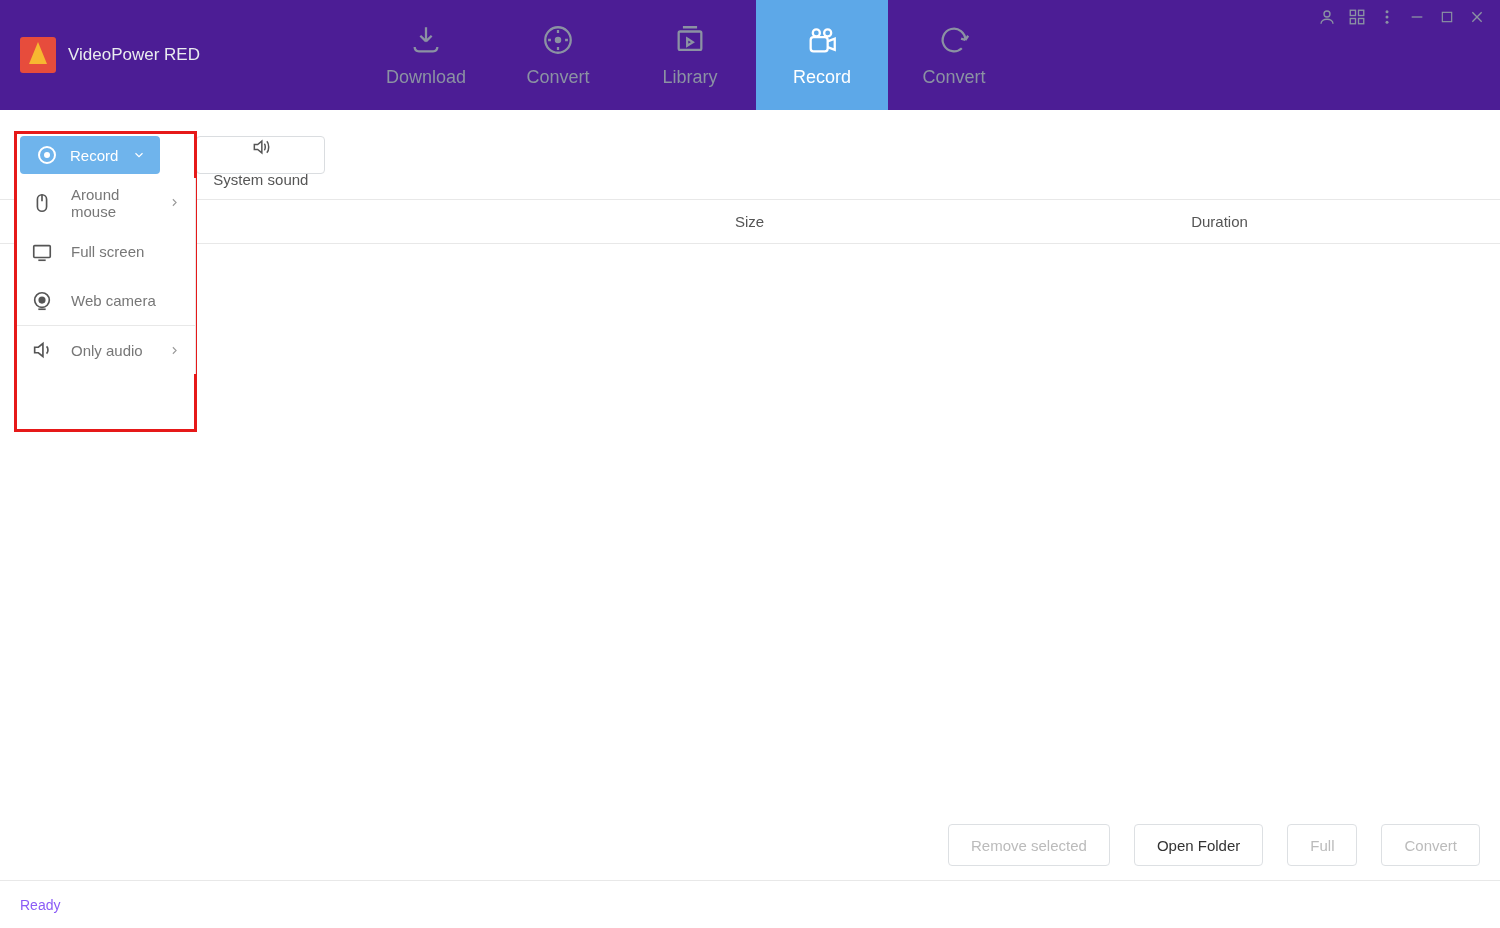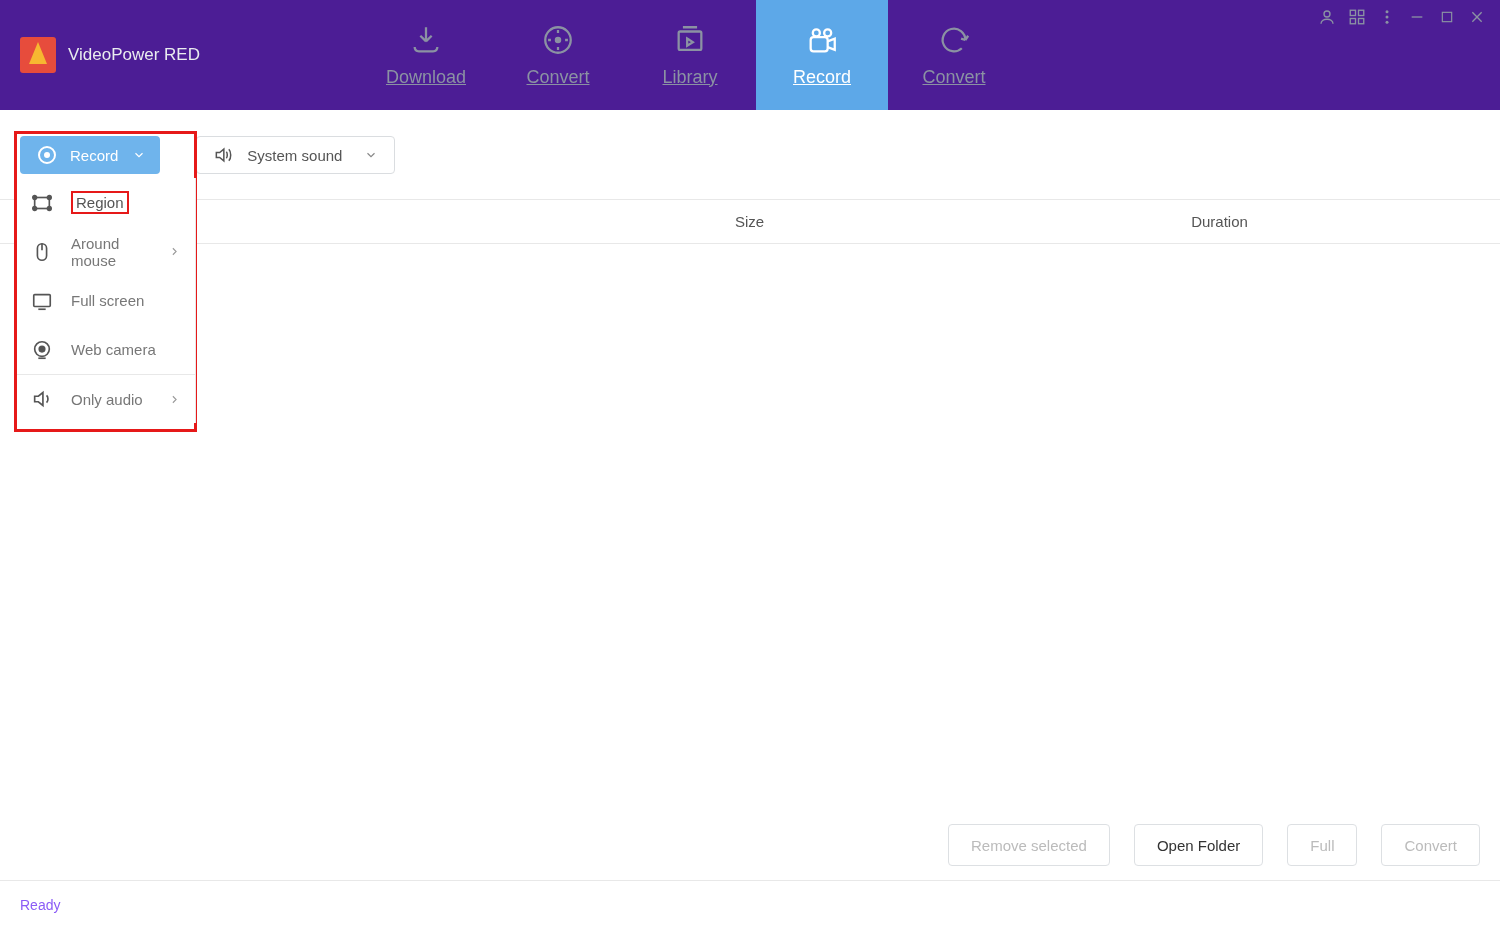--- a/index.html
+++ b/index.html
@@ -6,36 +6,36 @@
     body { width: 1500px; height: 928px; overflow: hidden; background: #fff; position: relative; }
     
     
     .header { height: 110px; background: #4c1d95; display: flex; align-items: stretch; position: relative; }
     .logo-area { display: flex; align-items: center; padding-left: 20px; width: 300px; }
     .logo-icon { width: 36px; height: 36px; background: #e74c3c; border-radius: 3px; display: flex; align-items: center; justify-content: center; position: relative; margin-right: 12px; }
     .logo-icon::before { content: ''; position: absolute; width: 0; height: 0; border-left: 9px solid transparent; border-right: 9px solid transparent; border-bottom: 22px solid #f7b731; transform: translateY(-2px); }
     .app-title { color: #e9ecef; font-size: 17px; font-weight: 500; }
     
     .nav-tabs { display: flex; align-items: stretch; margin-left: 60px; }
-    .nav-tab { width: 132px; display: flex; flex-direction: column; align-items: center; justify-content: center; gap: 10px; color: #8b92a3; cursor: pointer; text-decoration: underline; }
+    .nav-tab { width: 132px; display: flex; flex-direction: column; align-items: center; justify-content: center; gap: 10px; color: #8b92a3; cursor: pointer; }
     .nav-tab.active { background: #5da8e8; color: #fff; }
     .nav-tab-icon { width: 34px; height: 34px; color: #8b92a3; }
     .nav-tab.active .nav-tab-icon { color: #fff; }
     .nav-tab-label { font-size: 18px; font-weight: 400; }
     
     .window-controls { position: absolute; right: 12px; top: 6px; display: flex; gap: 8px; align-items: center; }
     .window-control { width: 22px; height: 22px; color: #8b92a3; cursor: pointer; display: flex; align-items: center; justify-content: center; }
     
     
     .toolbar { height: 90px; border-bottom: 1px solid #e8e8e8; display: flex; align-items: flex-start; padding: 26px 20px; gap: 36px; position: relative; }
     .record-btn { height: 38px; background: #6fb4ec; color: #fff; border-radius: 4px; padding: 0 14px 0 18px; display: flex; align-items: center; gap: 14px; cursor: pointer; font-size: 15px; }
     .record-btn-icon { width: 18px; height: 18px; border: 2px solid #fff; border-radius: 50%; display: flex; align-items: center; justify-content: center; }
     .record-btn-icon::after { content: ''; width: 6px; height: 6px; background: #fff; border-radius: 50%; }
     
-    .sound-btn { height: 38px; background: #fff; border: 1px solid #dadde0; border-radius: 4px; padding: 0 16px; display: flex; align-items: center; gap: 14px; cursor: pointer; font-size: 15px; color: #555; }
+    .sound-btn { height: 38px; background: #fff; border: 1px solid #dadde0; border-radius: 4px; padding: 0 16px; display: flex; align-items: center; gap: 14px; cursor: pointer; font-size: 15px; color: #555; flex-direction: column; }
     
     
     .dropdown-menu { position: absolute; left: 17px; top: 178px; width: 179px; background: #fff; border-right: 1px solid #e8e8e8; z-index: 10; }
     .dropdown-item { height: 49px; display: flex; align-items: center; padding: 0 14px; cursor: pointer; color: #777; font-size: 15px; gap: 18px; }
     .dropdown-item.has-divider { border-top: 1px solid #e8e8e8; }
     .dropdown-item .item-icon { width: 22px; height: 22px; flex-shrink: 0; color: #555; display: flex; align-items: center; justify-content: center; }
     .dropdown-item .chevron { margin-left: auto; color: #999; }
     .item-label.boxed { border: 2.5px solid #e61919; padding: 1px 3px; color: #555; }
     
     
@@ -180,32 +180,20 @@
       </svg>
   </div>
 </div>
 
 <div class="highlight-box"></div>
 
 <div class="dropdown-menu">
   <div class="dropdown-item">
     <span class="item-icon">
       <svg viewBox="0 0 24 24" width="22" height="22" fill="none" stroke="currentColor" stroke-width="1.8">
-          <rect x="4" y="6" width="16" height="12"></rect>
-          <circle cx="4" cy="6" r="2" fill="currentColor"></circle>
-          <circle cx="20" cy="6" r="2" fill="currentColor"></circle>
-          <circle cx="4" cy="18" r="2" fill="currentColor"></circle>
-          <circle cx="20" cy="18" r="2" fill="currentColor"></circle>
-        </svg>
-    </span>
-    <span class="item-label boxed">Region</span>
-  </div>
-  <div class="dropdown-item">
-    <span class="item-icon">
-      <svg viewBox="0 0 24 24" width="22" height="22" fill="none" stroke="currentColor" stroke-width="1.8">
           <rect x="7" y="3" width="10" height="18" rx="5"></rect>
           <line x1="12" y1="3" x2="12" y2="10"></line>
         </svg>
     </span>
     <span class="item-label">Around mouse</span>
     <span class="chevron">
       <svg viewBox="0 0 24 24" width="13" height="13" fill="none" stroke="currentColor" stroke-width="2">
           <polyline points="9 6 15 12 9 18"></polyline>
         </svg>
     </span>

